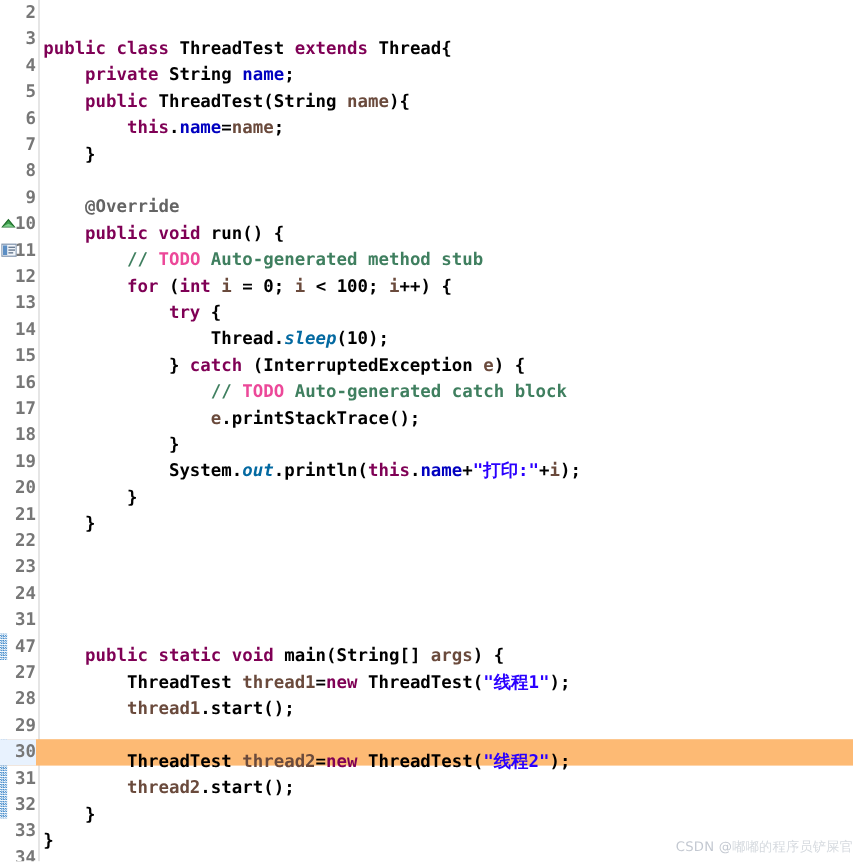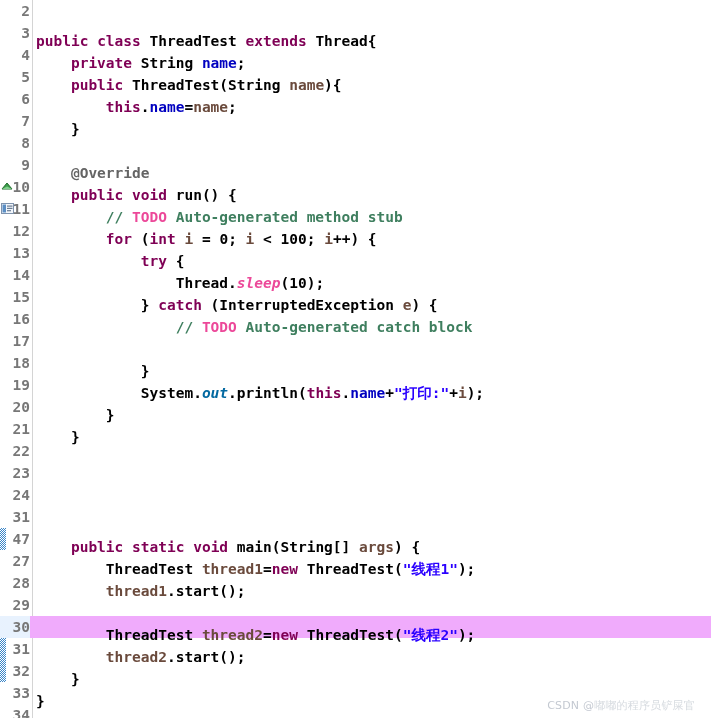--- a/index.html
+++ b/index.html
@@ -39,21 +39,21 @@
     position: absolute;
     left: 0; top: 0;
     width: 711px;
   }
   .row {
     position: relative;
     height: 22px;
     line-height: 22px;
     white-space: pre;
   }
-  .row.hl { background: #f0abfc; }
+  .row.hl { background: #fdba74; }
   .row.hl .ln { background: #e8f2fe; }
   .ln {
     position: absolute;
     left: 0; top: 0;
     width: 30px;
     text-align: right;
     color: #777777;
     font-weight: bold;
     font-family: "DejaVu Sans Mono", monospace;
     font-size: 14.5px;
@@ -67,21 +67,21 @@
   
   .kw   { color: #7f0055; }
   .plain{ color: #000000; }
   .fld  { color: #0000c0; }
   .loc  { color: #6a4a3c; }
   .cmt  { color: #3f7f5f; }
   .todo { color: #ec4899; }
   .str-cn { color: #2a00ff; }
   .num  { color: #000000; }
   .stat { color: #0369a1; font-style: italic; }
-  .statm{ color: #ec4899; font-style: italic; }
+  .statm{ color: #0369a1; font-style: italic; }
   .ann  { color: #646464; margin-top: 8px; }
 
   
   .gmark {
     position: absolute;
     left: 1px;
     width: 14px; height: 14px;
     top: 4px;
   }
   .gmark svg { display: block; }
@@ -90,21 +90,21 @@
   .dith {
     position: absolute;
     left: 0; top: 0;
     width: 6px; height: 22px;
     background: repeating-conic-gradient(#3b86c9 0% 25%, #ffffff 0% 50%) 0 0 / 2px 2px;
   }
 
   
   .watermark {
     position: absolute;
-    right: 16px;
+    right: 0;
     bottom: 5px;
     font-family: "DejaVu Sans", sans-serif;
     font-size: 11px;
     font-weight: normal;
     color: #b9bfc9;
     letter-spacing: 0.2px;
     white-space: nowrap;
     opacity: 0.85;
   }
   .watermark .cn { color: #cfd4da; }
@@ -135,21 +135,21 @@
             <rect x="1.5" y="2.5" width="3.5" height="8" fill="#5b8ec4"></rect>
             <rect x="6" y="3.5" width="5.5" height="1.2" fill="#6b7d93"></rect>
             <rect x="6" y="5.8" width="5.5" height="1.2" fill="#6b7d93"></rect>
             <rect x="6" y="8.1" width="4" height="1.2" fill="#6b7d93"></rect>
           </svg></span><span class="ln">11</span><span class="code"><span class="plain">        </span><span class="cmt">// </span><span class="todo">TODO</span><span class="cmt"> Auto-generated method stub</span></span></div>
       <div class="row"><span class="ln">12</span><span class="code"><span class="plain">        </span><span class="kw">for</span><span class="plain"> (</span><span class="kw">int</span><span class="plain"> </span><span class="loc">i</span><span class="plain"> = </span><span class="num">0</span><span class="plain">; </span><span class="loc">i</span><span class="plain"> &lt; </span><span class="num">100</span><span class="plain">; </span><span class="loc">i</span><span class="plain">++) {</span></span></div>
       <div class="row"><span class="ln">13</span><span class="code"><span class="plain">            </span><span class="kw">try</span><span class="plain"> {</span></span></div>
       <div class="row"><span class="ln">14</span><span class="code"><span class="plain">                Thread.</span><span class="statm">sleep</span><span class="plain">(</span><span class="num">10</span><span class="plain">);</span></span></div>
       <div class="row"><span class="ln">15</span><span class="code"><span class="plain">            } </span><span class="kw">catch</span><span class="plain"> (InterruptedException </span><span class="loc">e</span><span class="plain">) {</span></span></div>
       <div class="row"><span class="ln">16</span><span class="code"><span class="plain">                </span><span class="cmt">// </span><span class="todo">TODO</span><span class="cmt"> Auto-generated catch block</span></span></div>
-      <div class="row"><span class="ln">17</span></div>
+      <div class="row"><span class="ln">17</span><span class="code"><span class="plain">                </span><span class="loc">e</span><span class="plain">.printStackTrace();</span></span></div>
       <div class="row"><span class="ln">18</span><span class="code"><span class="plain">            }</span></span></div>
       <div class="row"><span class="ln">19</span><span class="code"><span class="plain">            System.</span><span class="stat">out</span><span class="plain">.println(</span><span class="kw">this</span><span class="plain">.</span><span class="fld">name</span><span class="plain">+</span><span class="str-cn">"打印:"</span><span class="plain">+</span><span class="loc">i</span><span class="plain">);</span></span></div>
       <div class="row"><span class="ln">20</span><span class="code"><span class="plain">        }</span></span></div>
       <div class="row"><span class="ln">21</span><span class="code"><span class="plain">    }</span></span></div>
       <div class="row"><span class="ln">22</span><span class="code"></span></div>
       <div class="row"><span class="ln">23</span><span class="code"></span></div>
       <div class="row"><span class="ln">24</span><span class="code"></span></div>
       <div class="row"><span class="ln">31</span><span class="code"></span></div>
       <div class="row"><span class="dith"></span><span class="ln">47</span><span class="code"><span class="plain">    </span><span class="kw">public</span><span class="plain"> </span><span class="kw">static</span><span class="plain"> </span><span class="kw">void</span><span class="plain"> main(String[] </span><span class="loc">args</span><span class="plain">) {</span></span></div>
       <div class="row"><span class="ln">27</span><span class="code"><span class="plain">        ThreadTest </span><span class="loc">thread1</span><span class="plain">=</span><span class="kw">new</span><span class="plain"> ThreadTest(</span><span class="str-cn">"线程1"</span><span class="plain">);</span></span></div>

